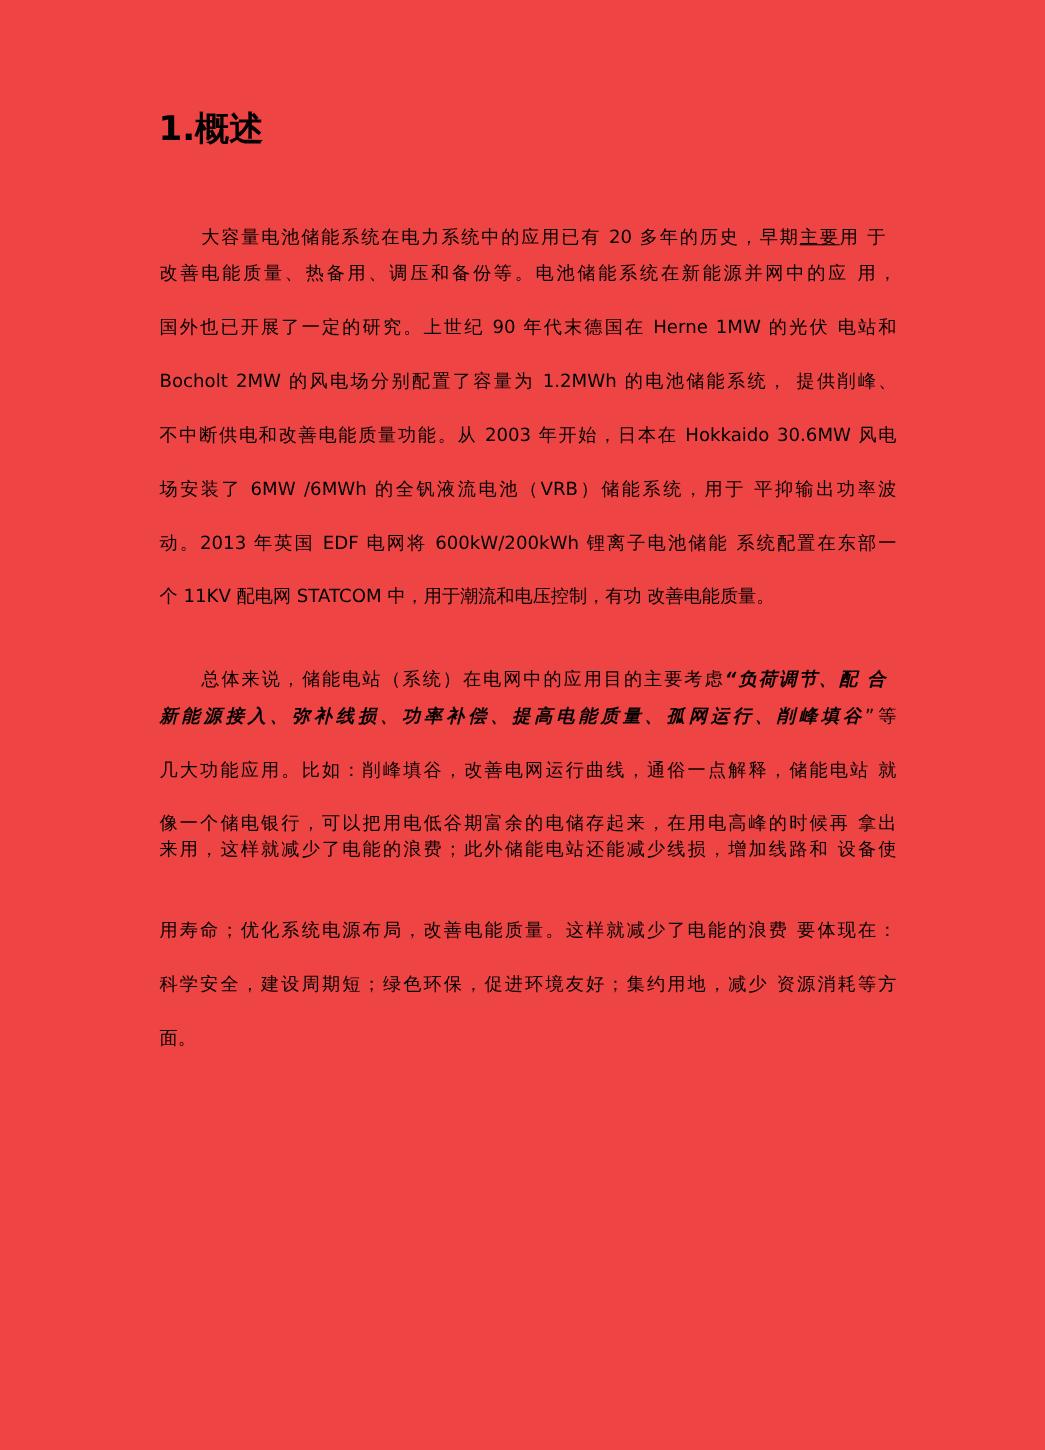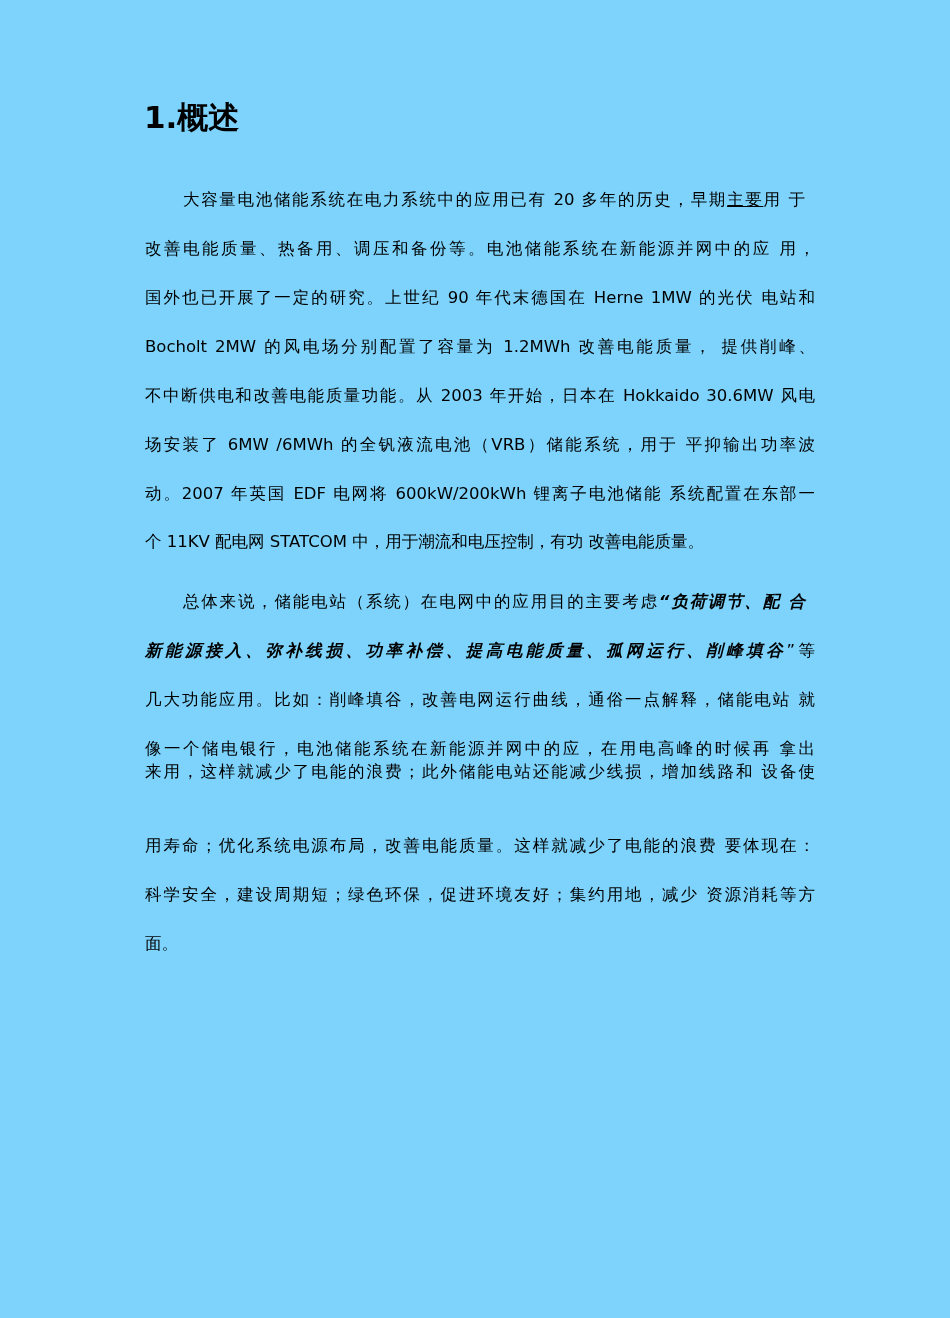--- a/index.html
+++ b/index.html
@@ -12,21 +12,21 @@
       height: 1318px;
       position: relative;
       overflow: hidden;
       font-family: "DejaVu Sans", "Liberation Sans", sans-serif;
       color: #000000;
     }
     .page {
       position: absolute;
       left: 0; top: 0;
       width: 950px; height: 1318px;
-      background: #7dd3fc;
+      background: #ef4444;
     }
     .heading {
       position: absolute;
       left: 144px;
       top: 96px;
       font-size: 31px;
       font-weight: bold;
       line-height: 42px;
       white-space: nowrap;
       letter-spacing: 0px;
@@ -35,47 +35,47 @@
       position: absolute;
       left: 145px;
       width: 670px;
       font-size: 16.5px;
       line-height: 24px;
       white-space: nowrap;
       text-align: justify;
       text-align-last: justify;
       overflow: visible;
     }
-    .line.indent { left: 183px; width: 622px; }
+    .line.indent { left: 183px; width: 622px; margin-top: 16px; }
     .line.last { text-align-last: left; }
     .u { text-decoration: underline; }
     .b { font-weight: bold; font-style: italic; }
   </style>
 </head>
 <body>
 
 <div class="page">
 
   <div class="heading">1.概述</div>
 
   <div>
     <div class="line indent" style="top:188px"><span>大容量电池储能系统在电力系统中的应用已有 20 多年的历史，早期</span><span class="u">主要</span><span>用  于</span></div>
     <div class="line" style="top:237px">改善电能质量、热备用、调压和备份等。电池储能系统在新能源并网中的应  用，</div>
     <div class="line" style="top:286px">国外也已开展了一定的研究。上世纪 90 年代末德国在 Herne 1MW 的光伏  电站和</div>
-    <div class="line" style="top:335px">Bocholt 2MW 的风电场分别配置了容量为 1.2MWh 改善电能质量，  提供削峰、</div>
+    <div class="line" style="top:335px">Bocholt 2MW 的风电场分别配置了容量为 1.2MWh 的电池储能系统，  提供削峰、</div>
     <div class="line" style="top:384px">不中断供电和改善电能质量功能。从 2003 年开始，日本在 Hokkaido 30.6MW 风电</div>
     <div class="line" style="top:433px">场安装了  6MW /6MWh 的全钒液流电池（VRB）储能系统，用于  平抑输出功率波</div>
-    <div class="line" style="top:482px">动。2007 年英国 EDF 电网将 600kW/200kWh 锂离子电池储能  系统配置在东部一</div>
+    <div class="line" style="top:482px">动。2013 年英国 EDF 电网将 600kW/200kWh 锂离子电池储能  系统配置在东部一</div>
     <div class="line last" style="top:530px">个 11KV 配电网 STATCOM 中，用于潮流和电压控制，有功  改善电能质量。</div>
   </div>
 
   <div>
     <div class="line indent" style="top:590px"><span>总体来说，储能电站（系统）在电网中的应用目的主要考虑</span><span class="b">“负荷调节、配  合</span></div>
     <div class="line" style="top:639px"><span class="b">新能源接入、弥补线损、功率补偿、提高电能质量、孤网运行、削峰填谷</span><span>”等</span></div>
     <div class="line" style="top:688px">几大功能应用。比如：削峰填谷，改善电网运行曲线，通俗一点解释，储能电站  就</div>
-    <div class="line" style="top:737px">像一个储电银行，电池储能系统在新能源并网中的应，在用电高峰的时候再  拿出</div>
+    <div class="line" style="top:737px">像一个储电银行，可以把用电低谷期富余的电储存起来，在用电高峰的时候再  拿出</div>
     <div class="line" style="top:760px">来用，这样就减少了电能的浪费；此外储能电站还能减少线损，增加线路和  设备使</div>
     <div class="line" style="top:834px">用寿命；优化系统电源布局，改善电能质量。这样就减少了电能的浪费  要体现在：</div>
     <div class="line" style="top:883px">科学安全，建设周期短；绿色环保，促进环境友好；集约用地，减少  资源消耗等方</div>
     <div class="line last" style="top:932px">面。</div>
   </div>
 
 </div>
 
 </body></html>

